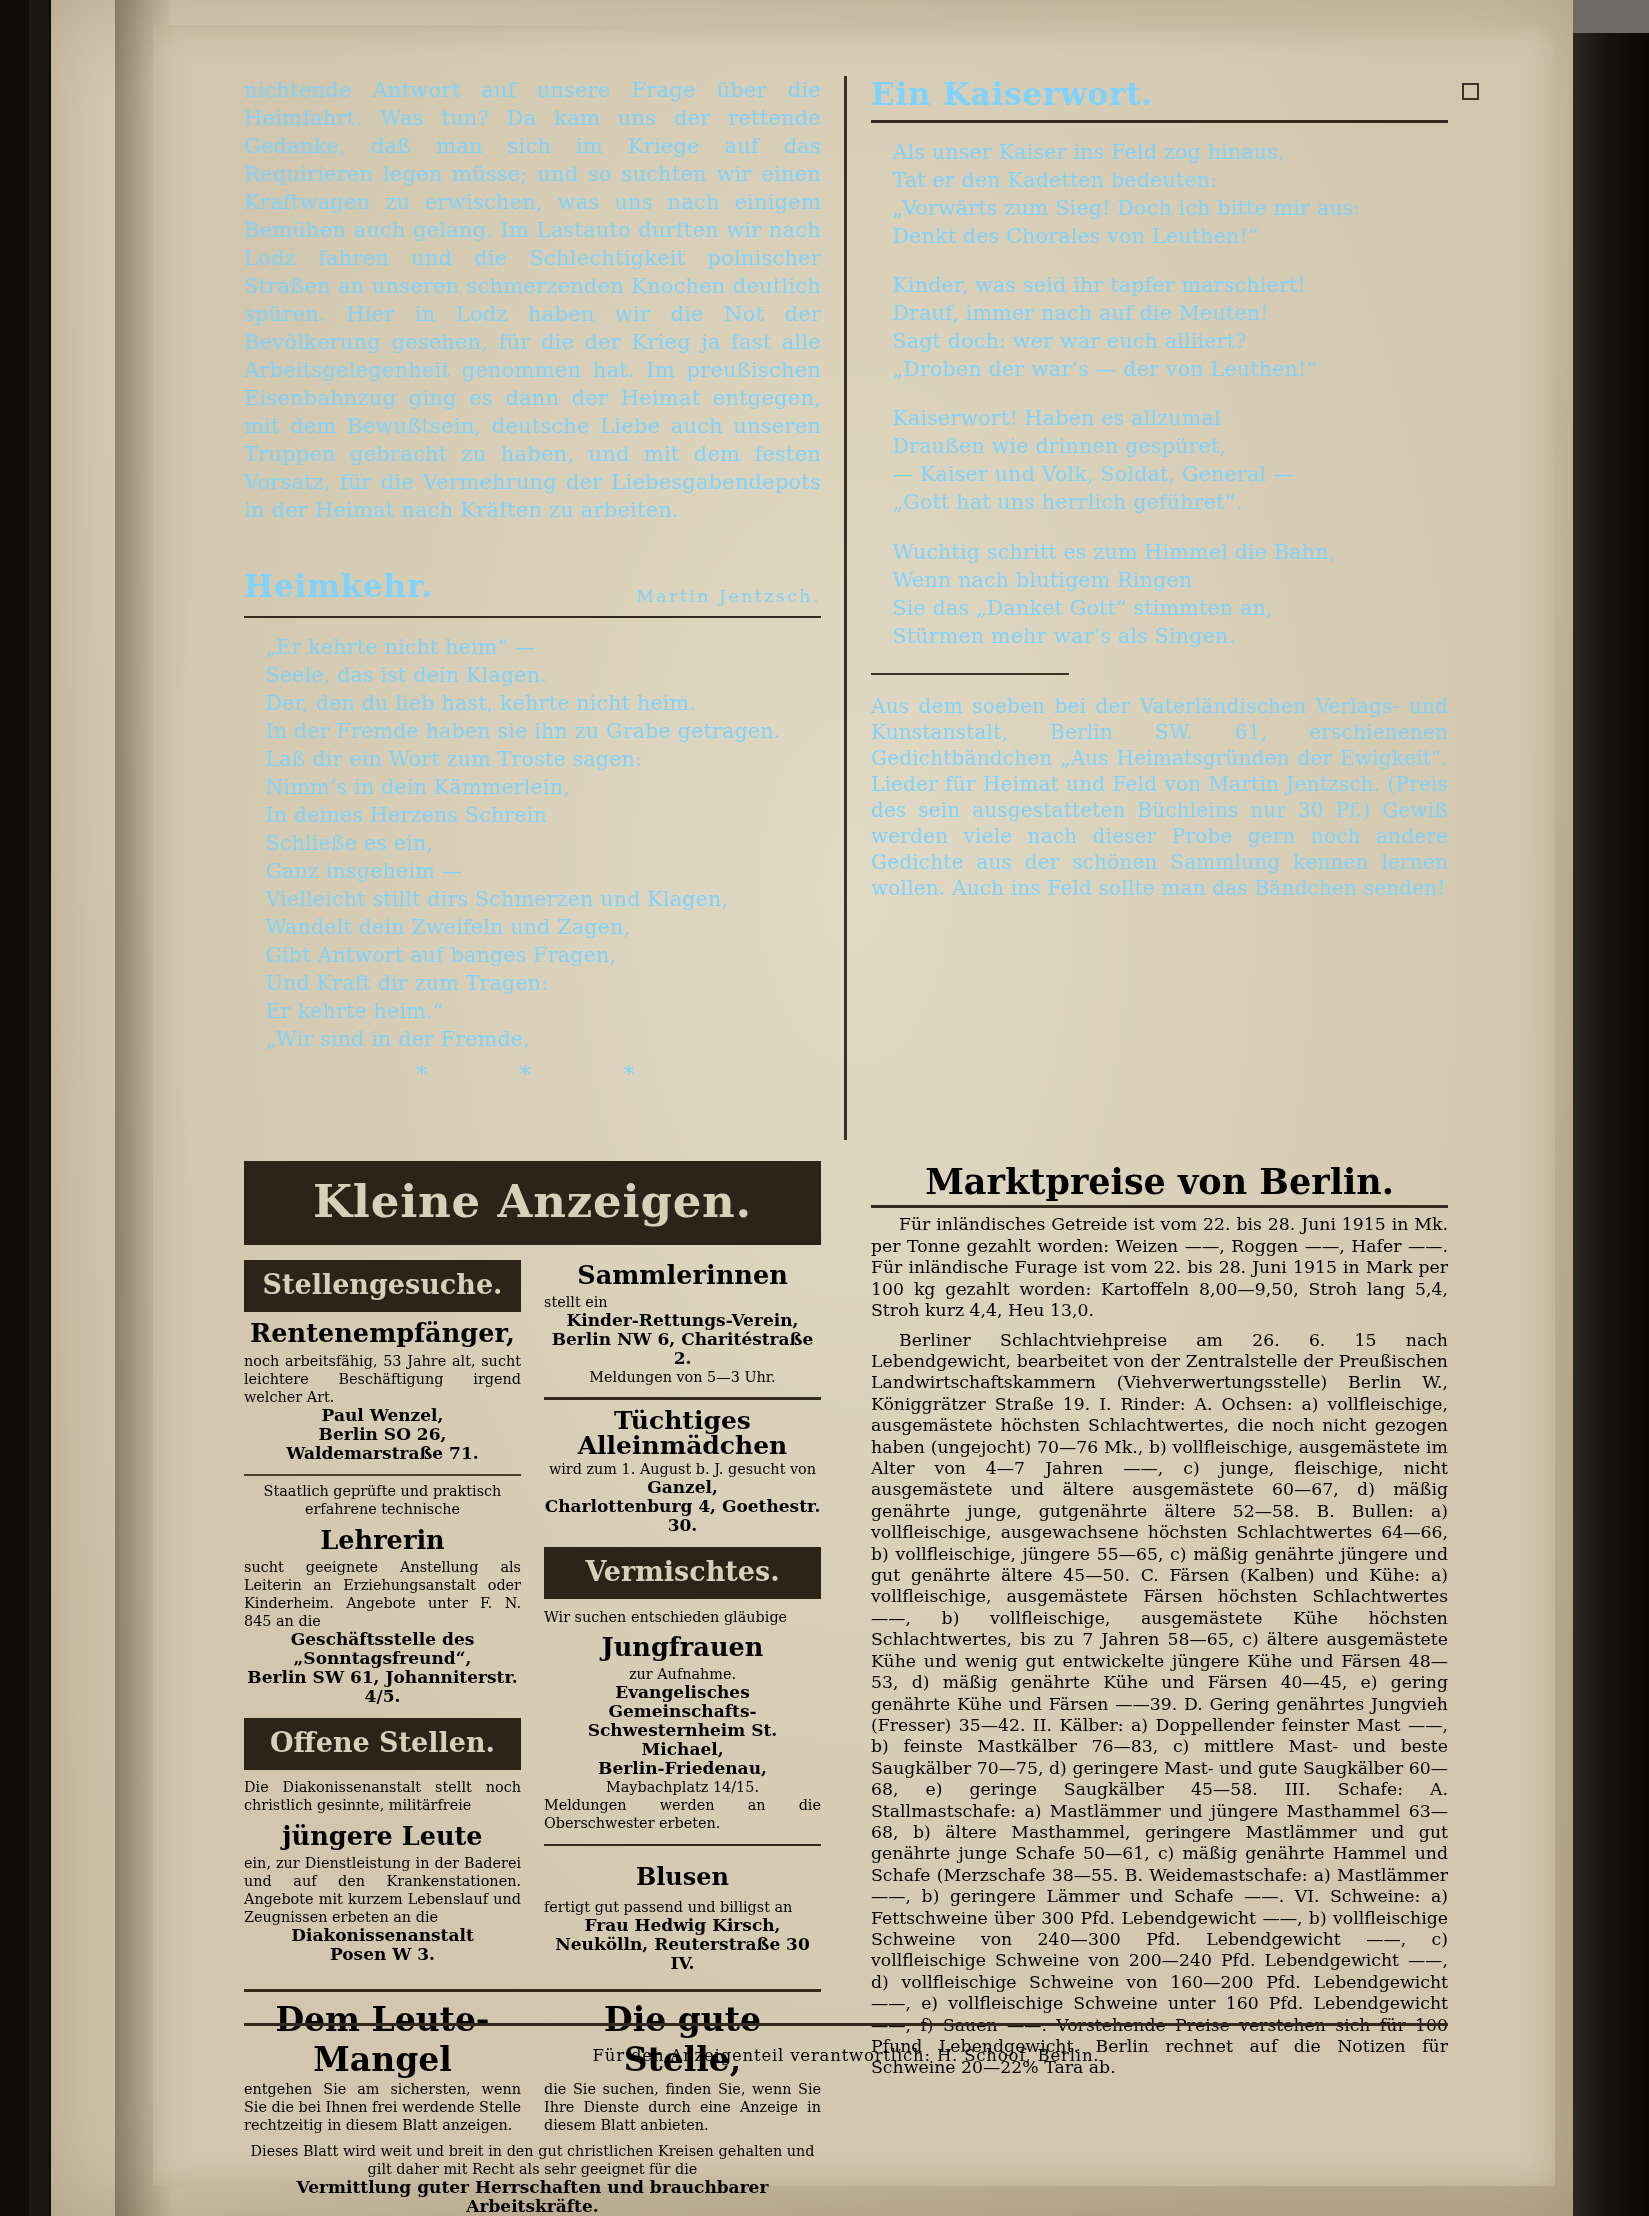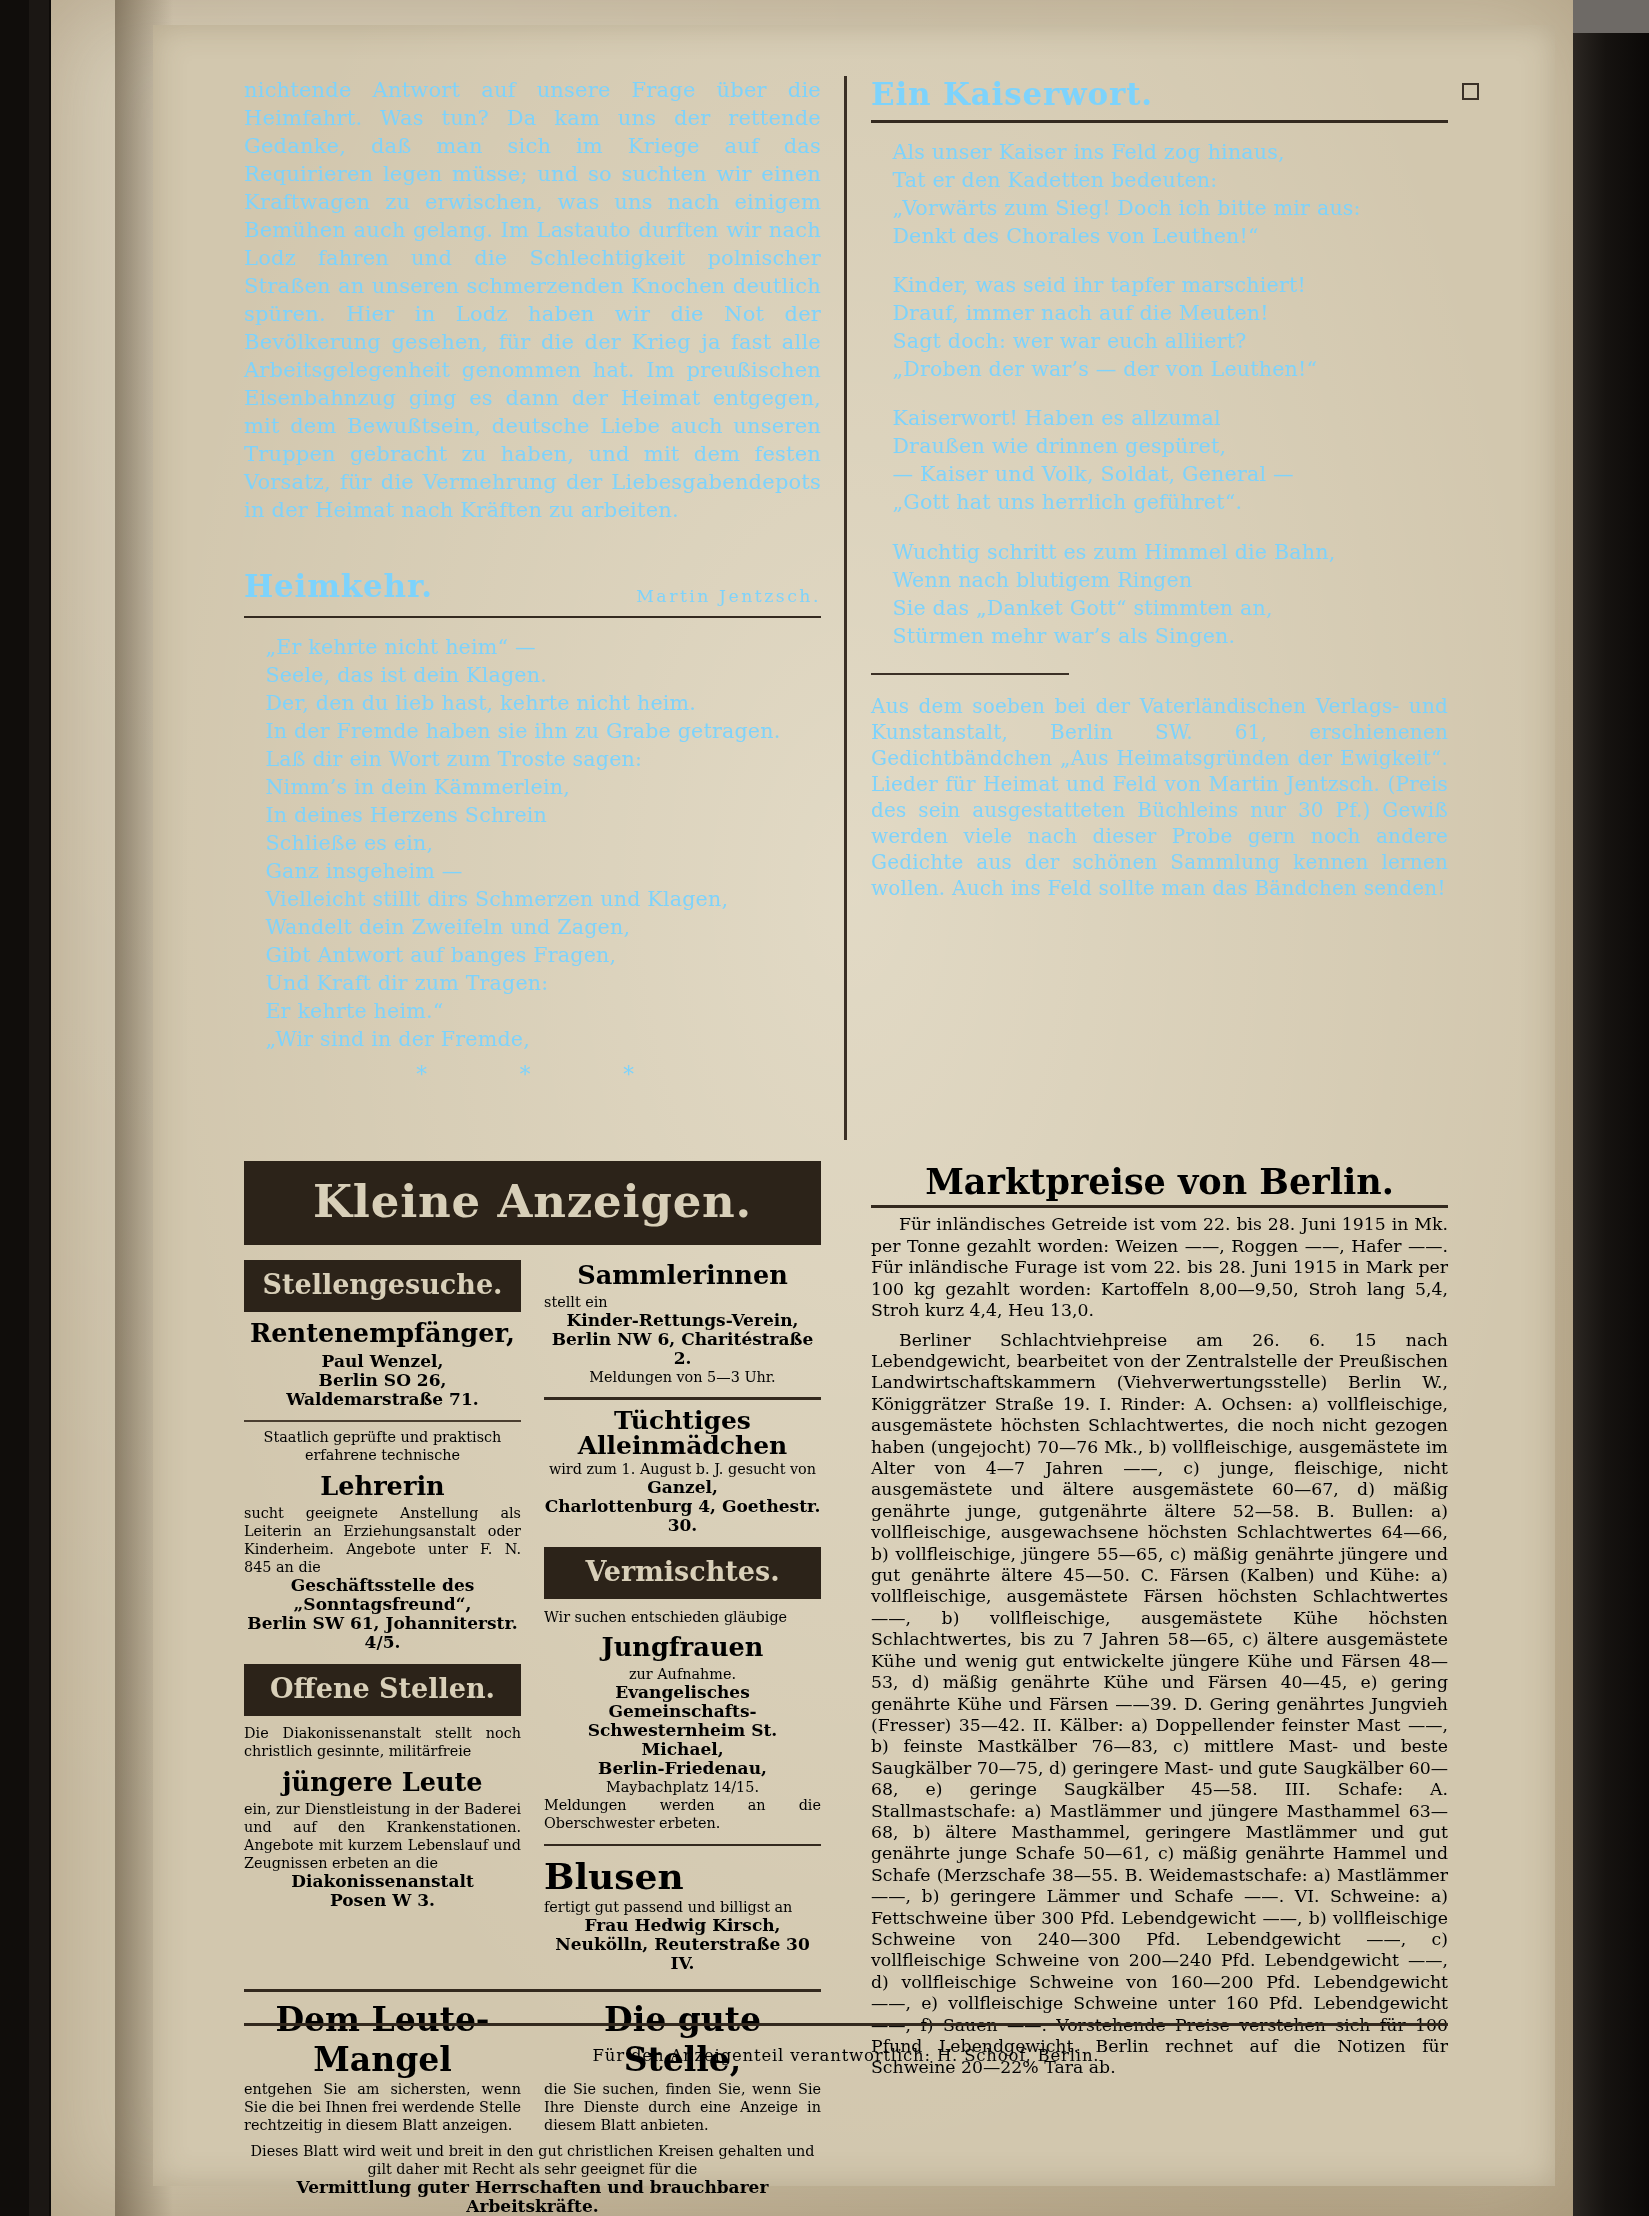--- a/index.html
+++ b/index.html
@@ -70,21 +70,21 @@
   .ad-sm{font-size:14.4px;line-height:18px;text-align:justify;}
   .ad-c{font-size:14.4px;line-height:18px;text-align:center;}
   .ad-c19{font-size:17px;line-height:19px;text-align:center;}
   .hr-full{height:2.5px;background:#33291e;margin:8.2px 0;}
   .hr-sm{height:1.6px;background:#4a3e30;margin:6.6px 0;width:100%;}
 
   .mkt h3{font-size:35px;font-weight:bold;text-align:center;margin:0 0 3.3px 0;}
   .mkt p{font-size:17.3px;line-height:21.4px;text-align:justify;margin:0;}
   .bold{font-weight:bold;}
 
-  .bigad{font-size:36px;font-weight:bold;text-align:left;line-height:43px;}
+  .bigad{font-size:24px;font-weight:bold;text-align:center;line-height:43px;}
   .bigad2{font-size:33px;font-weight:bold;text-align:center;line-height:40px;}
 
   .footer{position:absolute;left:244px;top:2046px;width:1204px;text-align:center;
           font-size:16.5px;letter-spacing:0.8px;}
   .botrule{position:absolute;left:244px;top:2023px;width:1204px;height:2.5px;background:#33291e;}
 </style>
 </head>
 <body>
 
 <div class="page">
@@ -167,20 +167,21 @@
 
     <div class="ads-left">
       <div class="banner banner-xl">Kleine Anzeigen.</div>
 
       <div style="margin-top:15px">
         <div class="ad-col l">
           <div class="banner banner-l">Stellengesuche.</div>
 
           <div class="adbox">
             <div class="ad-t1">Rentenempfänger,</div>
+            <div class="ad-sm">noch arbeitsfähig, 53 Jahre alt, sucht leichtere Beschäftigung irgend welcher Art.</div>
             <div class="ad-c19 bold">Paul Wenzel,</div>
             <div class="ad-c19 bold">Berlin SO 26, Waldemarstraße 71.</div>
           </div>
           <div class="hr-sm"></div>
 
           <div class="adbox">
             <div class="ad-c">Staatlich geprüfte und praktisch erfahrene technische</div>
             <div class="ad-t1">Lehrerin</div>
             <div class="ad-sm">sucht geeignete Anstellung als Leiterin an Erziehungsanstalt oder Kinderheim. Angebote unter F. N. 845 an die</div>
             <div class="ad-c19 bold">Geschäftsstelle des „Sonntagsfreund“,</div>

